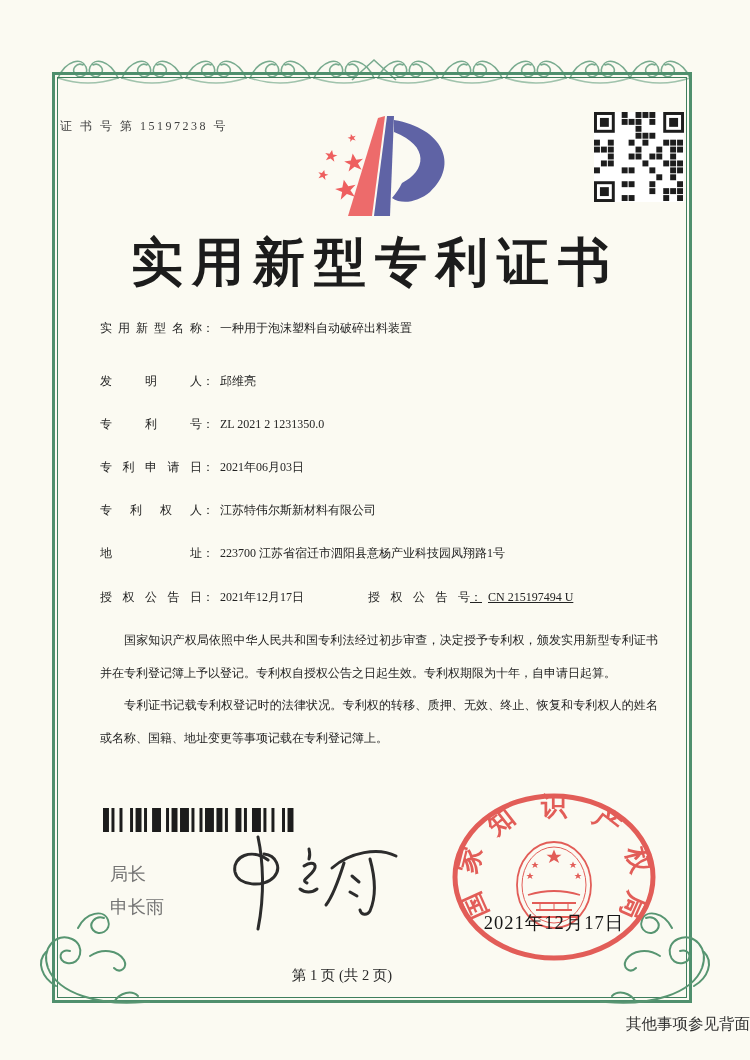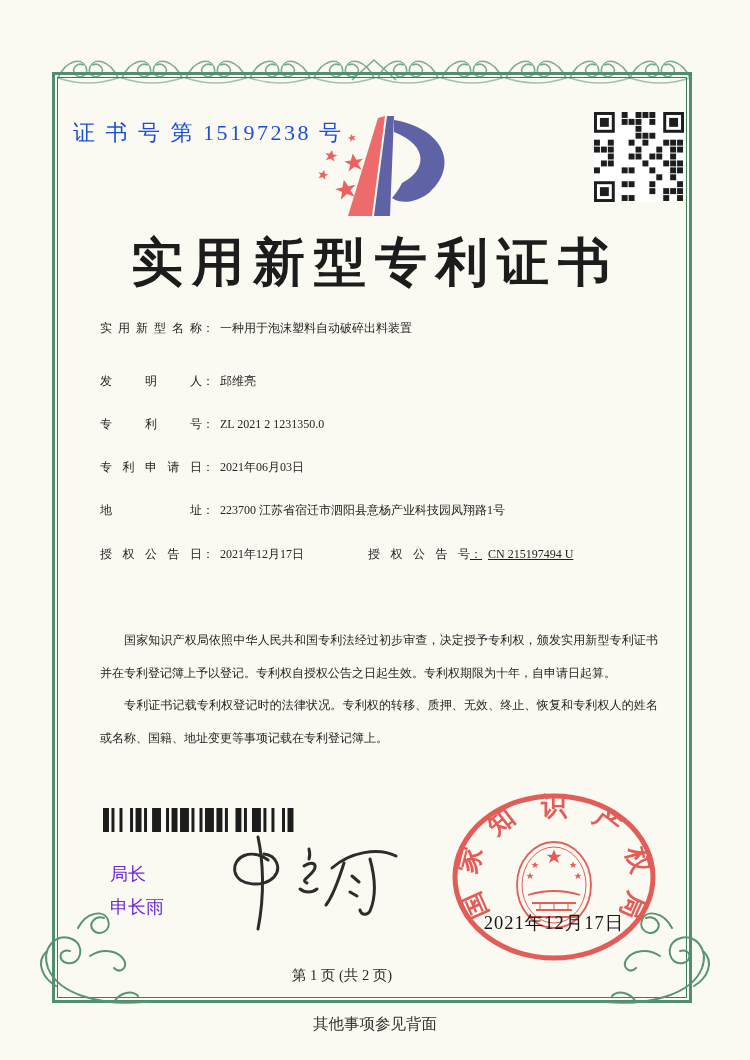--- a/index.html
+++ b/index.html
@@ -17,21 +17,21 @@
   }
   .frame::after{
     content:"";position:absolute;left:2px;top:2px;right:2px;bottom:2px;
     border:1px solid #3e7e5d;
   }
   .garland{position:absolute;left:56px;top:48px;width:636px;height:44px;}
   .corner-flourish{position:absolute;width:124px;height:106px;top:906px;}
   .corner-flourish.left{left:26px;}
   .corner-flourish.right{left:600px;transform:scaleX(-1);}
   
-  .cert-no{position:absolute;left:73px;top:118px;font-size:22px;letter-spacing:2.5px;color:#1d4ed8;}
+  .cert-no{position:absolute;left:60px;top:118px;font-size:12px;letter-spacing:2.5px;color:#404040;}
   .logo{position:absolute;left:290px;top:108px;width:182px;height:120px;}
   .qr{position:absolute;left:594px;top:112px;width:90px;height:90px;}
   .title{
     position:absolute;left:0;top:228px;width:750px;margin:0;
     text-align:center;font-size:52px;font-weight:bold;letter-spacing:9px;color:#1c1c1c;
   }
   
   .fields{position:absolute;left:100px;top:316px;right:60px;font-size:12px;}
   .row{line-height:24px;margin-bottom:19px;white-space:nowrap;}
   .row.first{margin-bottom:29px;}
@@ -40,29 +40,29 @@
     text-align:justify;text-align-last:justify;
   }
   .fvalue{margin-left:6px;}
   .grant{position:relative;margin-top:20px;}
   .pair2{position:absolute;left:268px;top:0;text-decoration:underline;}
   
   .paras{position:absolute;left:100px;top:624px;width:558px;font-size:12px;line-height:32.5px;color:#1e1e1e;}
   .paras p{margin:0;text-indent:2em;text-align:justify;}
   
   .barcode{position:absolute;left:103px;top:808px;width:193px;height:24px;}
-  .signer{position:absolute;left:110px;top:858px;font-size:18px;line-height:33px;color:#6d28d9;}
+  .signer{position:absolute;left:110px;top:858px;font-size:18px;line-height:33px;color:#737373;}
   .signature{position:absolute;left:212px;top:832px;width:192px;height:102px;}
   .seal{position:absolute;left:448px;top:788px;width:212px;height:178px;}
   .seal-date{
     position:absolute;left:448px;top:910px;width:212px;text-align:center;
     font-size:18.5px;letter-spacing:1px;color:#161616;
   }
   .page-info{position:absolute;left:0;top:966px;width:684px;text-align:center;font-size:14.5px;color:#2a2a2a;}
-  .footer-note{position:absolute;left:0;top:1014px;width:750px;text-align:center;font-size:15.5px;color:#333;}
+  .footer-note{position:absolute;left:0;top:1014px;width:750px;text-align:right;font-size:15.5px;color:#333;}
 </style>
 </head>
 <body>
 
 <svg class="garland" viewBox="0 0 636 44">
   <defs>
     <g id="curl" stroke="#79ab8f" stroke-width="1.6" fill="none" stroke-linecap="round">
       <path d="M2,30 C10,12 26,9 30,19 C33,27 24,32 19,26 C15,21 21,14 27,17"></path>
       <path d="M62,30 C54,12 38,9 34,19 C31,27 40,32 45,26 C49,21 43,14 37,17"></path>
       <path d="M2,30 Q32,40 62,30" opacity="0.7"></path>
@@ -206,20 +206,23 @@
   <div class="row">
     <span class="just">发明人</span><span>：</span><span class="fvalue">邱维亮</span>
   </div>
   <div class="row">
     <span class="just">专利号</span><span>：</span><span class="fvalue">ZL 2021 2 1231350.0</span>
   </div>
   <div class="row">
     <span class="just">专利申请日</span><span>：</span><span class="fvalue">2021年06月03日</span>
   </div>
   <div class="row">
+    <span class="just">专利权人</span><span>：</span><span class="fvalue">江苏特伟尔斯新材料有限公司</span>
+  </div>
+  <div class="row">
     <span class="just">地址</span><span>：</span><span class="fvalue">223700 江苏省宿迁市泗阳县意杨产业科技园凤翔路1号</span>
   </div>
   <div class="row grant">
     <span class="pair">
       <span class="just">授权公告日</span><span>：</span><span class="fvalue">2021年12月17日</span>
     </span>
     <span class="pair pair2">
       <span class="just">授权公告号</span><span>：</span><span class="fvalue">CN 215197494 U</span>
     </span>
   </div>

